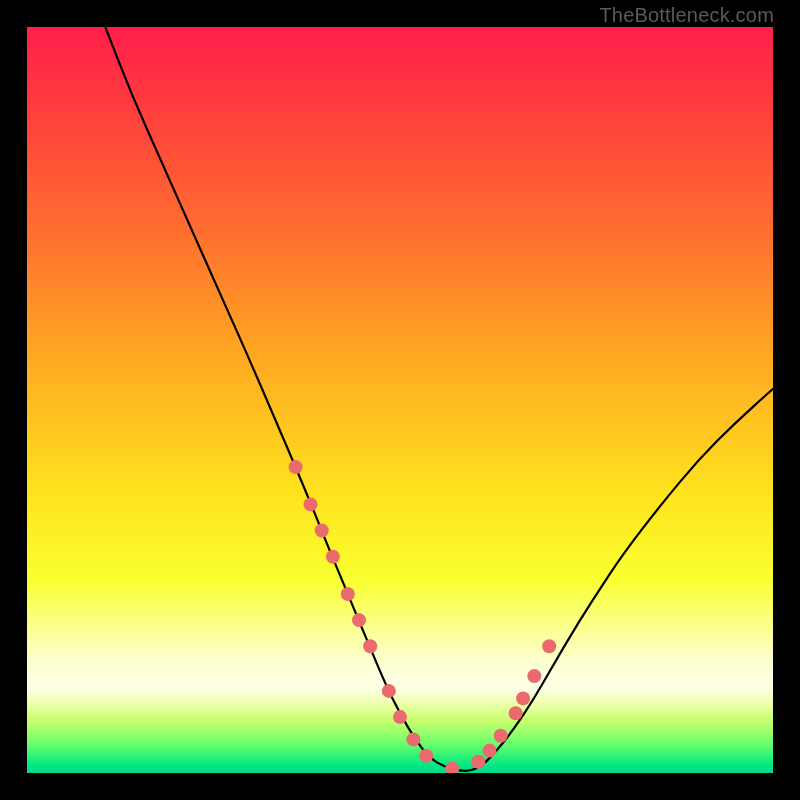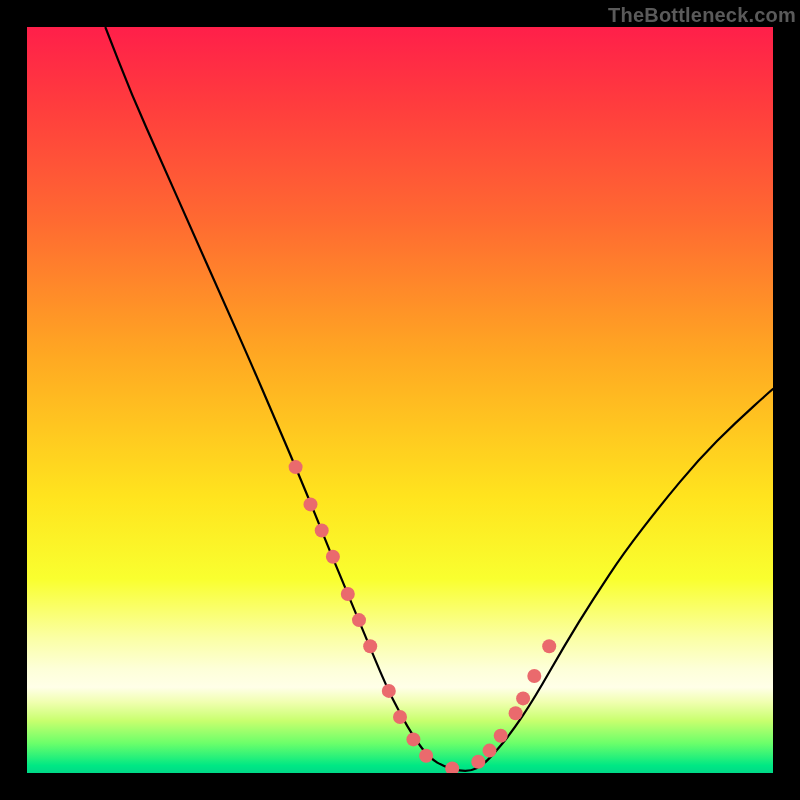--- a/index.html
+++ b/index.html
@@ -52,26 +52,25 @@
   svg.curve {
     position: absolute;
     left: 0;
     top: 0;
     width: 746px;
     height: 746px;
   }
   .watermark {
     position: absolute;
     top: 4px;
-    right: 4px;
+    right: 26px;
     color: #5a5a5a;
     font-size: 20px;
     letter-spacing: 0.2px;
     user-select: none;
-    font-weight: bold;
   }
 </style>
 </head>
 <body>
 
 <div class="frame">
   <div class="plot">
     <div class="gradient"></div>
     <svg class="curve" viewBox="0 0 746 746">
       <path d="M 78.3 0.0 Q 78.3 0.0 91.4 33.6 Q 104.4 67.1 119.4 100.7 Q 134.3 134.3 149.2 167.9 Q 164.1 201.4 179.0 235.0 Q 194.0 268.6 208.9 302.1 Q 223.8 335.7 235.0 361.8 Q 246.2 387.9 257.4 414.0 Q 268.6 440.1 277.9 462.5 Q 287.2 484.9 294.7 503.6 Q 302.1 522.2 311.5 544.6 Q 320.8 567.0 330.1 589.3 Q 339.4 611.7 348.8 634.1 Q 358.1 656.5 365.5 671.4 Q 373.0 686.3 380.5 699.4 Q 387.9 712.4 395.4 721.8 Q 402.8 731.1 410.3 735.6 Q 417.8 740.0 425.2 741.9 Q 432.7 743.8 438.3 743.8 Q 443.9 743.8 449.5 741.2 Q 455.1 738.5 460.7 732.9 Q 466.3 727.4 475.6 716.2 Q 484.9 705.0 496.1 688.2 Q 507.3 671.4 522.2 645.3 Q 537.1 619.2 552.0 594.9 Q 567.0 570.7 581.9 548.3 Q 596.8 525.9 615.5 501.7 Q 634.1 477.4 652.8 455.1 Q 671.4 432.7 690.0 414.0 Q 708.7 395.4 727.3 378.6 T 746.0 361.8" fill="none" stroke="#000" stroke-width="2.2"></path>

